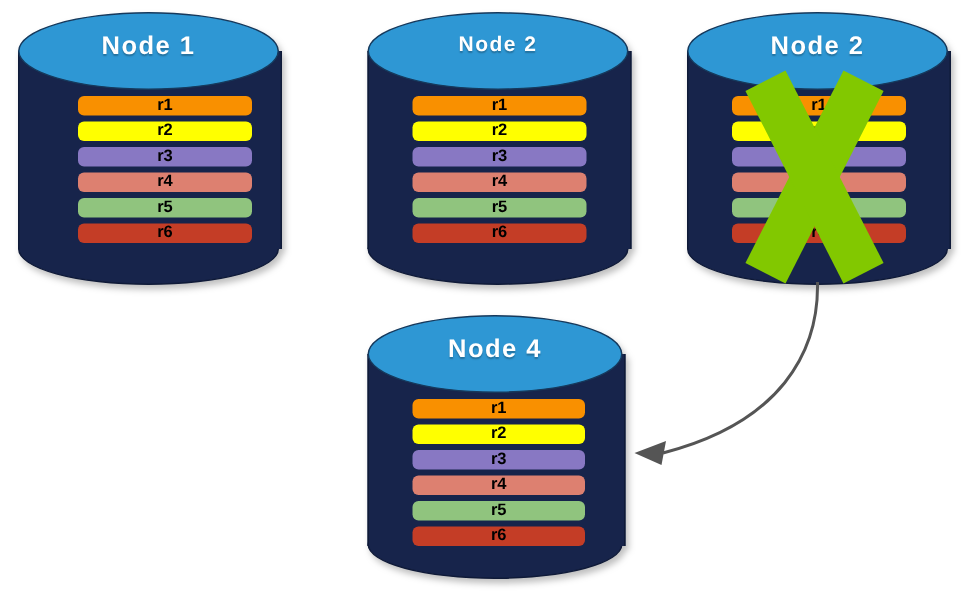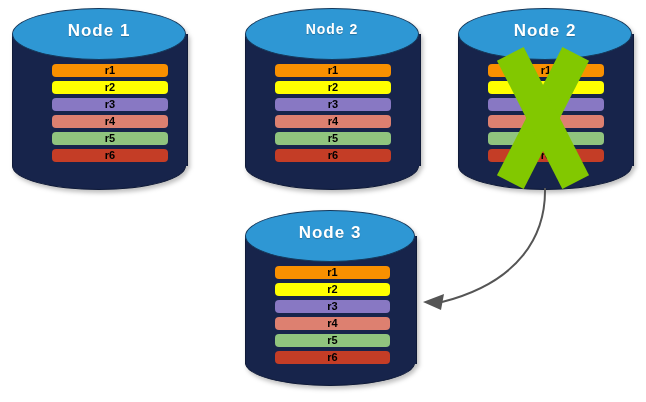--- a/index.html
+++ b/index.html
@@ -104,21 +104,21 @@
       <i class="a" style="width:30px;"></i>
       <i class="b" style="width:30px;"></i>
     </div>
   </div>
 
   <div class="node" id="node-4" style="left:245px;top:210px;width:170px;height:176px;">
     <div class="cyl">
       <div class="cyl-bottom" style="top:130px;height:46px;"></div>
       <div class="cyl-body" style="top:26px;height:128px;"></div>
       <div class="cyl-top" style="height:52px;"></div>
-      <div class="node-title" style="top:13px;font-size:17px;">Node  3</div>
+      <div class="node-title" style="top:13px;font-size:17px;">Node  4</div>
     </div>
     <div class="rows" style="left:30px;top:56px;width:115px;">
       <div class="row-bar" style="background:#F99000;height:13px;line-height:13px;font-size:11px;margin-bottom:4px;">r1</div>
       <div class="row-bar" style="background:#FFFF00;height:13px;line-height:13px;font-size:11px;margin-bottom:4px;">r2</div>
       <div class="row-bar" style="background:#8878C3;height:13px;line-height:13px;font-size:11px;margin-bottom:4px;">r3</div>
       <div class="row-bar" style="background:#DD8070;height:13px;line-height:13px;font-size:11px;margin-bottom:4px;">r4</div>
       <div class="row-bar" style="background:#90C47E;height:13px;line-height:13px;font-size:11px;margin-bottom:4px;">r5</div>
       <div class="row-bar" style="background:#C43D26;height:13px;line-height:13px;font-size:11px;">r6</div>
     </div>
   </div>

